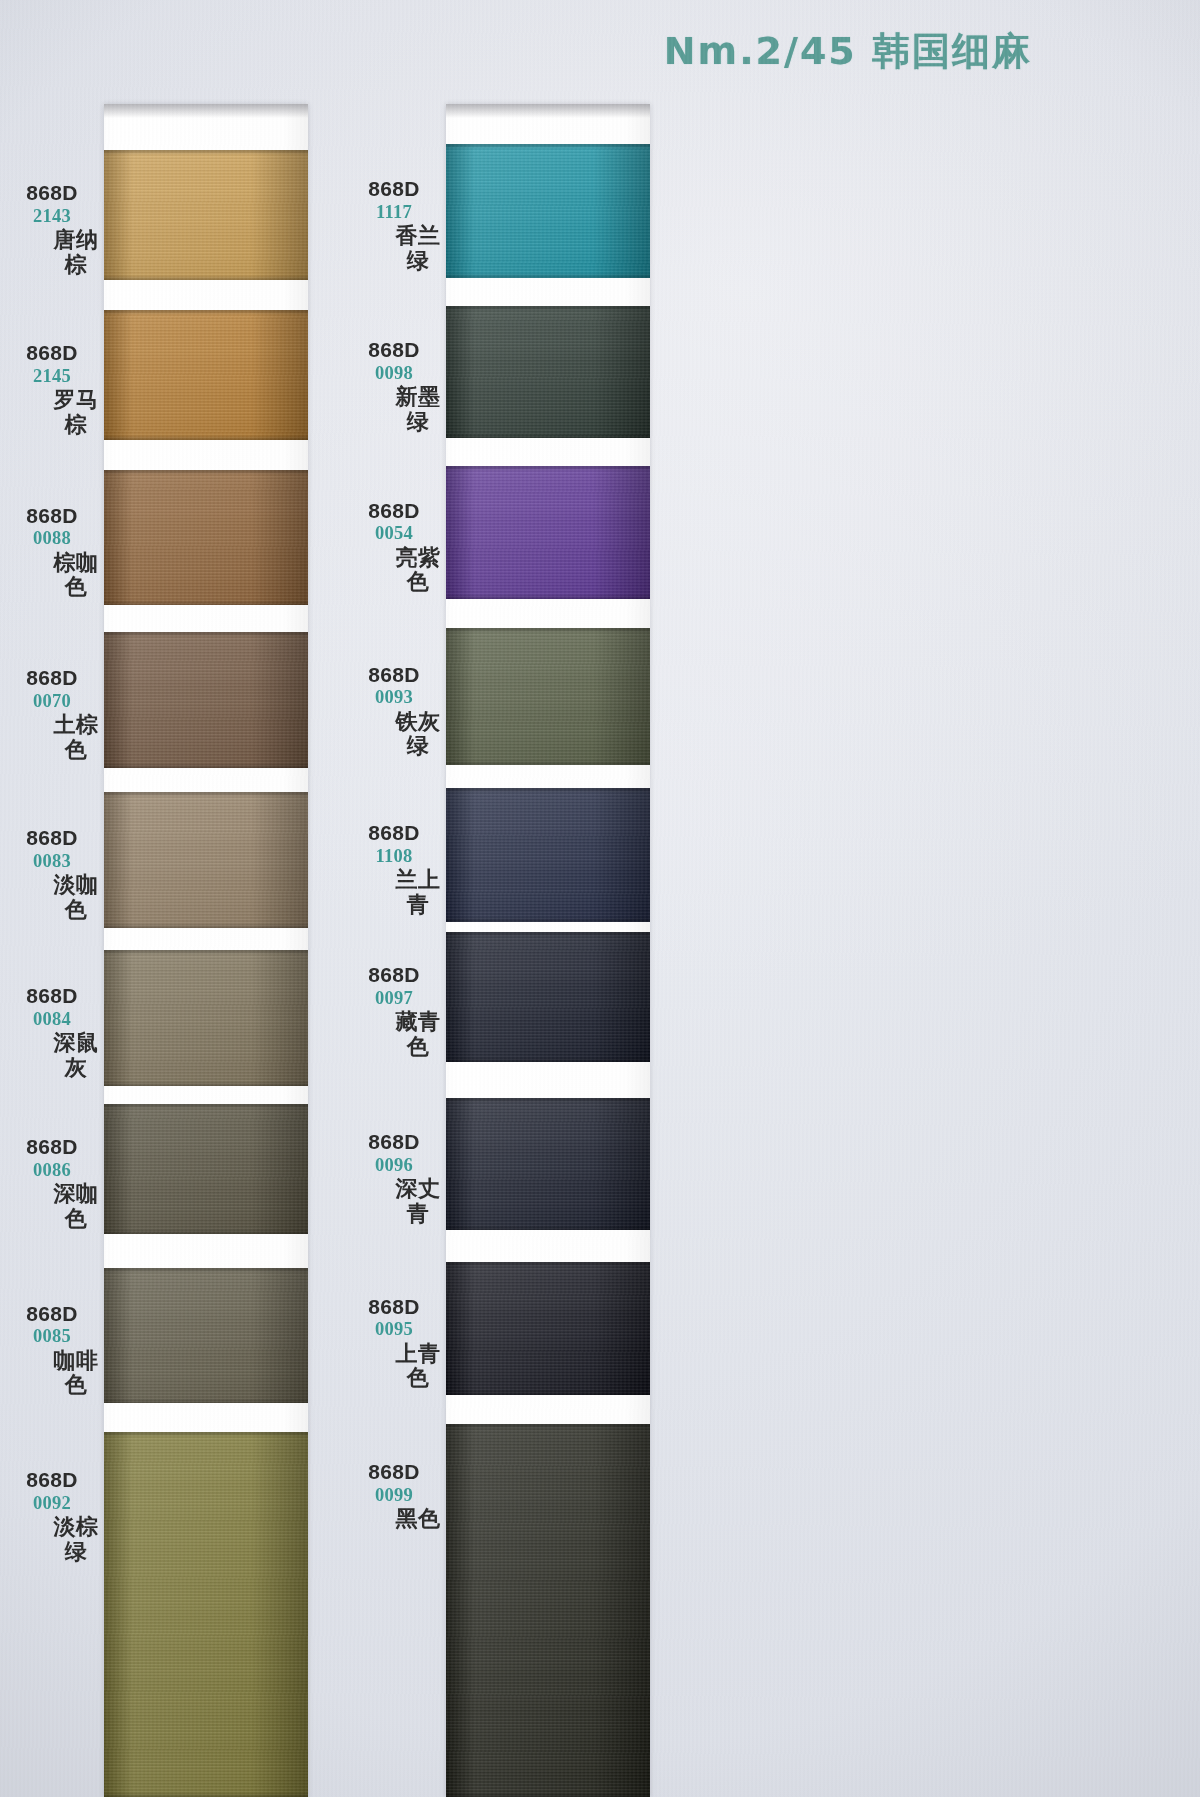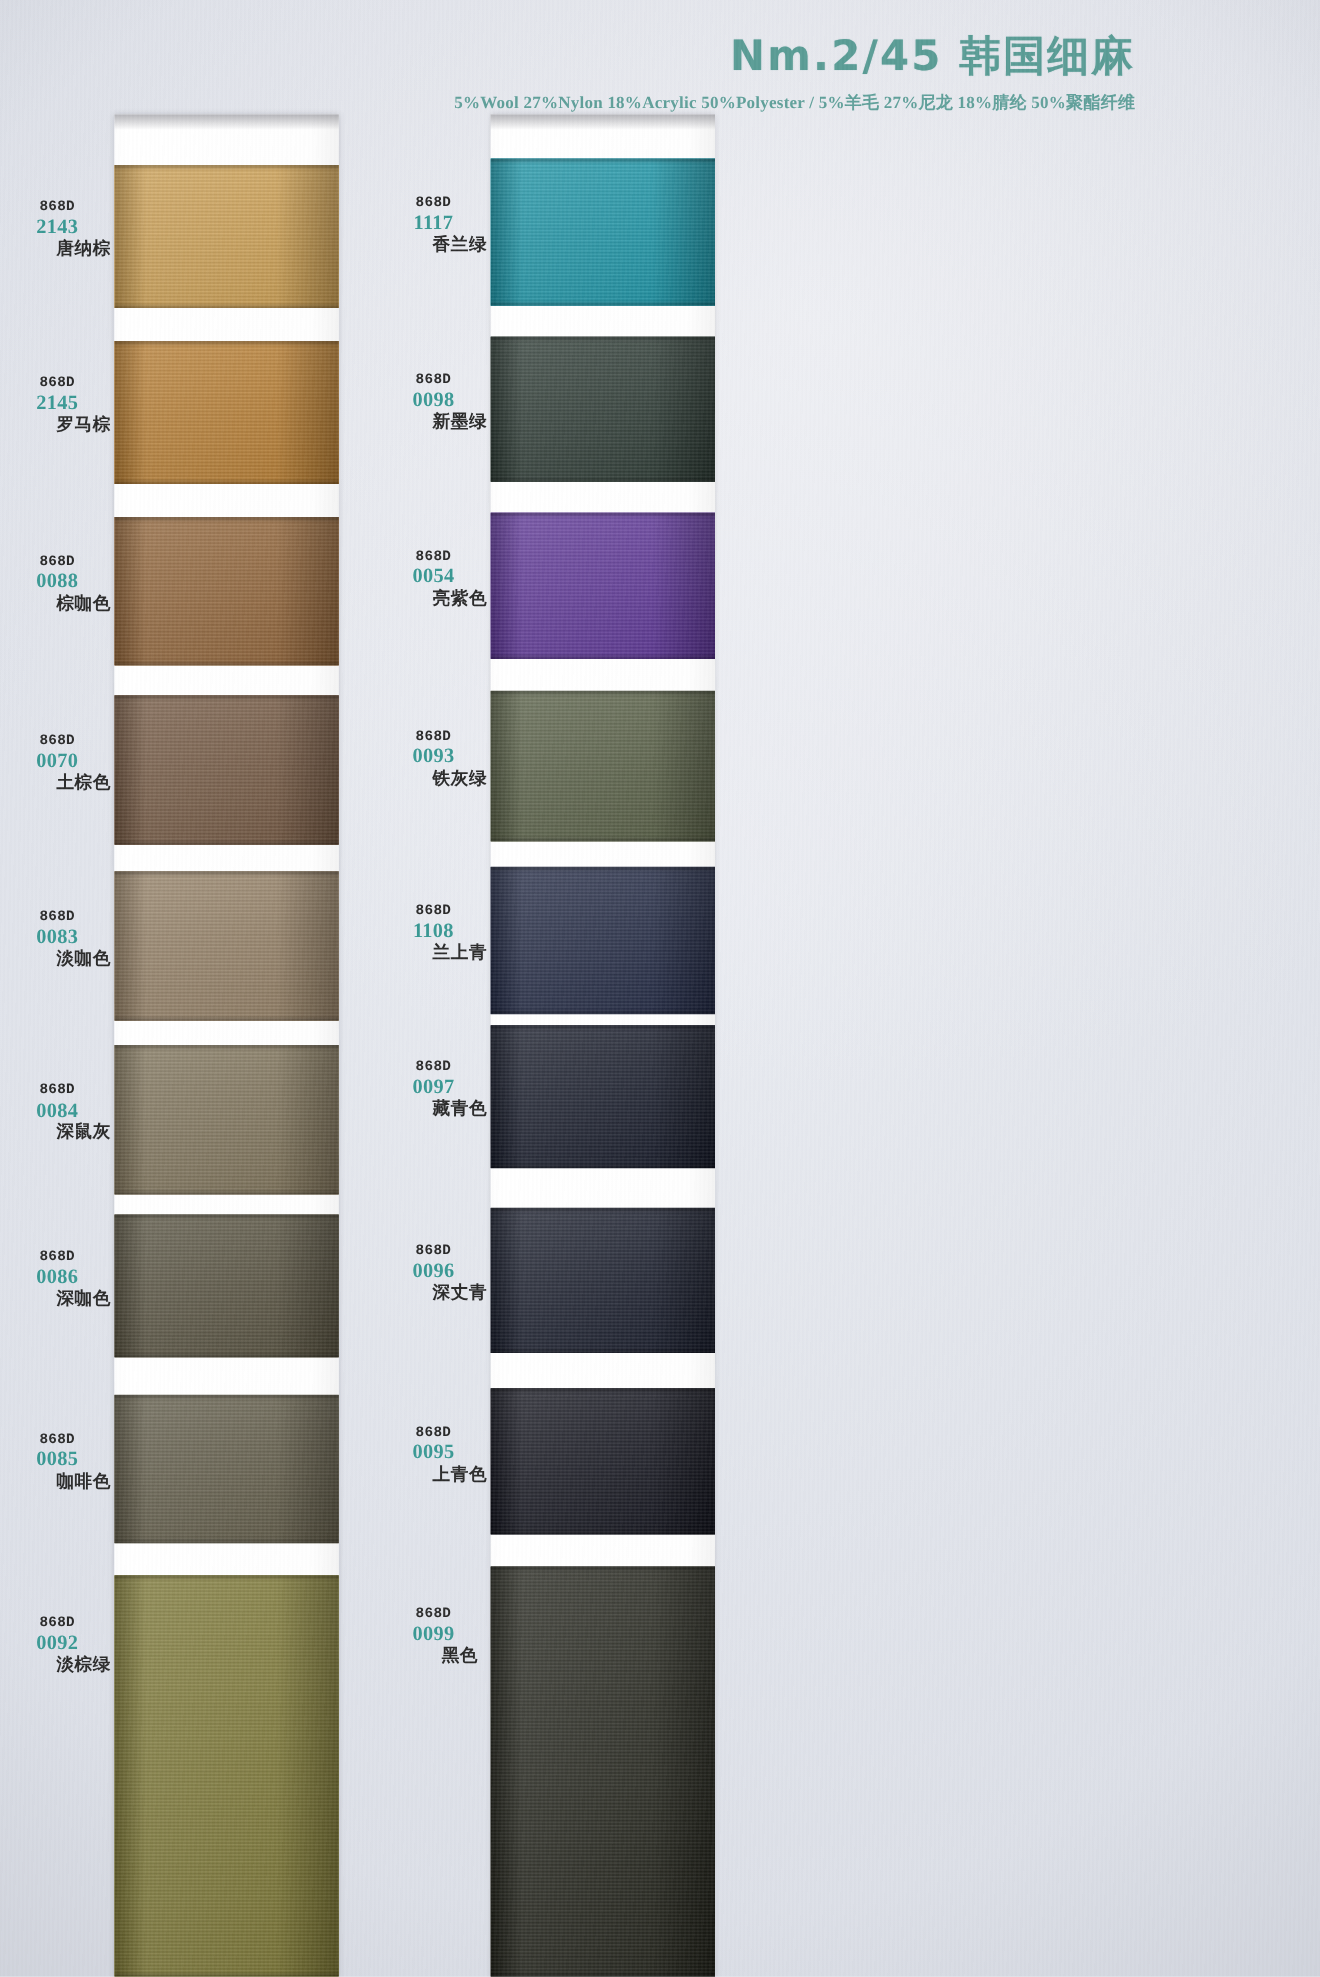--- a/index.html
+++ b/index.html
@@ -113,39 +113,39 @@
   
   .label {
     position: absolute;
     width: 104px;
     text-align: center;
     line-height: 1.12;
   }
   #strip-left ~ .label-left, .label-left { left: 0px; }
   .label-right { left: 342px; }
   .lb-code {
-    font-family: Liberation Mono, monospace;
-    font-weight: 700;
-    font-size: 13px;
+    font-family: Liberation Sans, sans-serif;
+    font-weight: 700;
+    font-size: 21px;
     color: #2a2a2a;
     letter-spacing: .3px;
   }
   .lb-no {
     font-family: "Liberation Serif", serif;
     font-weight: 700;
     font-size: 18.5px;
     color: #3a9994;
     letter-spacing: .3px;
     margin-top: 1px;
     text-align: center;
   }
   .lb-name {
-    font-family: Liberation Mono, monospace;
-    font-weight: 700;
-    font-size: 16px;
+    font-family: Liberation Sans, sans-serif;
+    font-weight: 700;
+    font-size: 22px;
     color: #2b2b2b;
     letter-spacing: .5px;
     margin-top: 2px;
     margin-left: 48px;
   }
 
   
   .watermark {
     position: absolute;
     left: 500px; top: 722px;
@@ -172,21 +172,20 @@
   }
 </style>
 </head>
 <body>
 
 <div id="page">
   <div class="vignette"></div>
 
   <div class="title">
     <div class="title-main">Nm.2/45 韩国细麻</div>
-    <div class="title-sub">5%Wool  27%Nylon  18%Acrylic  50%Polyester  /  5%羊毛  27%尼龙  18%腈纶  50%聚酯纤维</div>
   </div>
 
   <div class="strip" id="strip-left">
     <div class="strip-top-shade"></div>
   </div>
   <div class="strip" id="strip-right">
     <div class="strip-top-shade"></div>
   </div>
 
   <div id="swatch-host">

